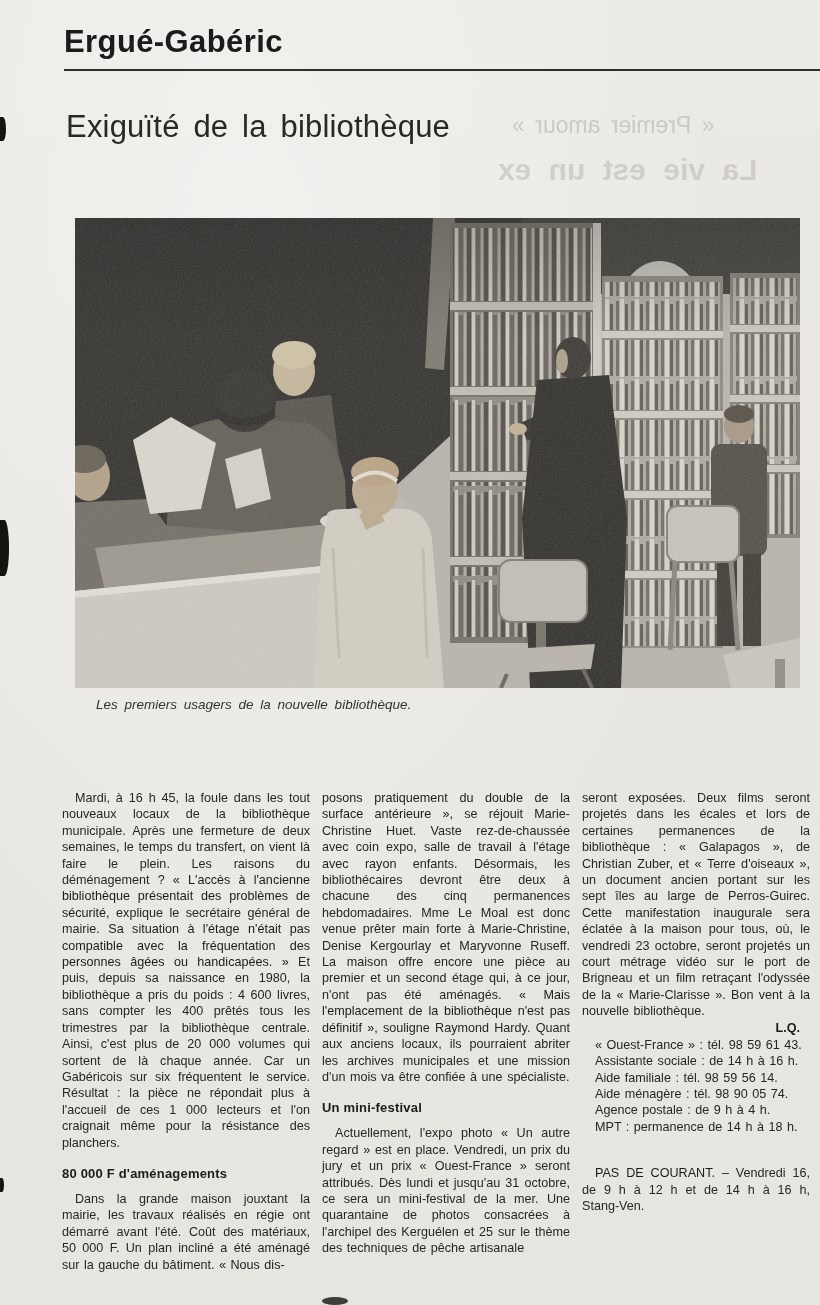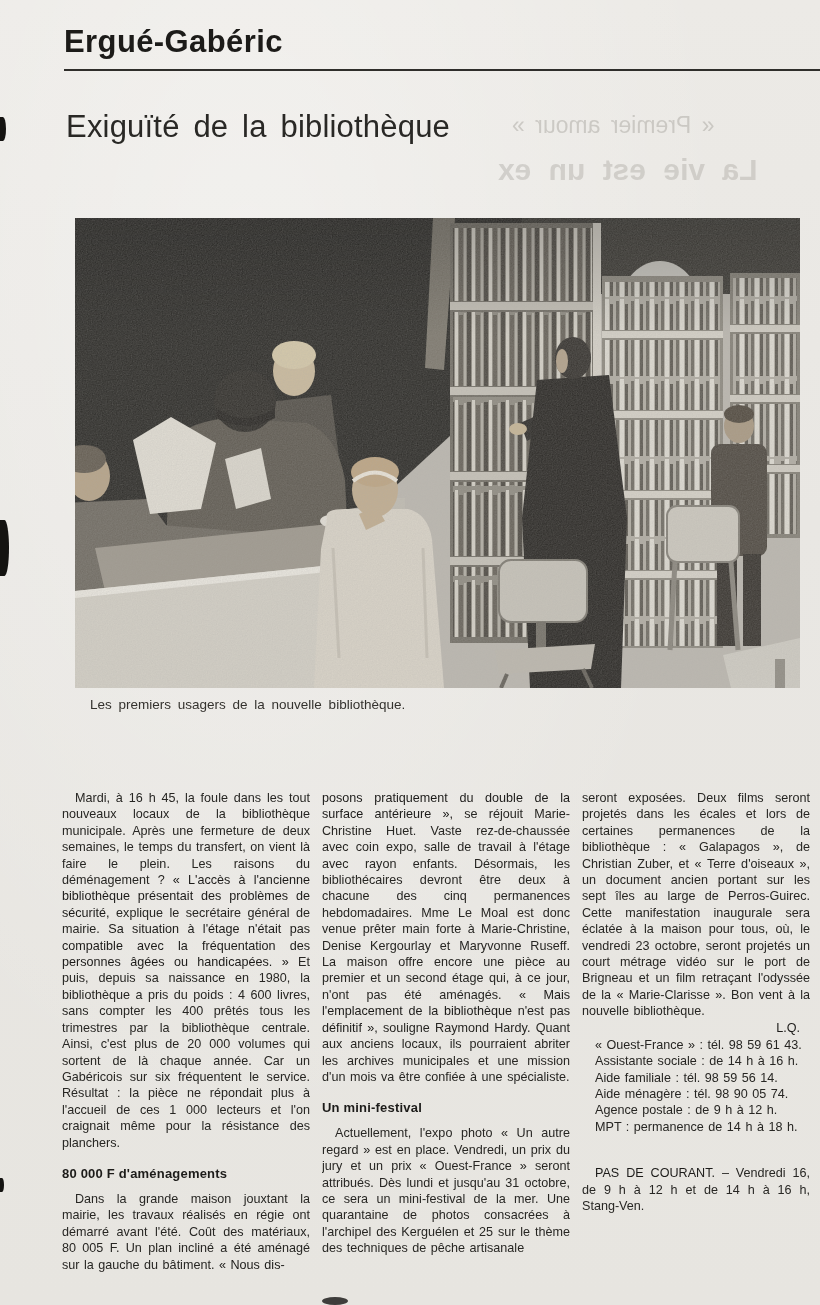--- a/index.html
+++ b/index.html
@@ -42,22 +42,22 @@
     position:absolute;left:64px;top:147px;
     font-size:29px;font-weight:700;color:#1d1c1a;word-spacing:10px;letter-spacing:.3px;
   }
   
   .photo{
     position:absolute;left:75px;top:218px;width:725px;height:470px;
     background:#bdb9b1;overflow:hidden;
   }
   .photo svg{display:block;width:725px;height:470px;}
   .caption{
-    position:absolute;left:90px;top:697px;
-    font-size:13.5px;color:#34322e;word-spacing:3px;
+    position:absolute;left:96px;top:697px;
+    font-size:13.5px;font-style:italic;color:#34322e;word-spacing:3px;
   }
   
   .article{
     position:absolute;left:62px;top:742px;width:748px;height:562px;
     display:flex;gap:12px;overflow:hidden;margin-top:48px;
   }
   .col{overflow:hidden;}
   .col-1,.col-2{width:248px;flex:0 0 248px;}
   .col-3{width:228px;flex:0 0 228px;}
   .para{
@@ -69,21 +69,21 @@
   .subhead{
     margin:15px 0 10px 0;text-align:left;
     font-size:13px;font-weight:700;color:#1c1b19;letter-spacing:.2px;
   }
   .sectionhead{
     margin:18px 0 11px 0;
     font-size:21px;font-weight:700;color:#1b1a18;letter-spacing:.2px;
   }
   .signature{
     margin:0;padding-right:10px;text-align:right;
-    font-size:12.6px;line-height:17px;font-weight:400;color:#1c1b19;
+    font-size:12.6px;line-height:17px;font-weight:700;color:#1c1b19;
   }
   .gap{height:30px;}
   
   .artifact{position:absolute;background:#141311;}
   .artifact-1{left:0;top:117px;width:6px;height:24px;border-radius:0 60% 60% 0;}
   .artifact-2{left:0;top:520px;width:9px;height:56px;border-radius:0 50% 50% 0;}
   .artifact-3{left:0;top:1178px;width:4px;height:14px;border-radius:0 50% 50% 0;}
   .artifact-4{left:322px;top:1297px;width:26px;height:8px;border-radius:50%;opacity:.8;}
 </style>
 </head>
@@ -238,35 +238,35 @@
       <rect width="725" height="470" filter="url(#grain)" opacity="0.55"></rect>
     </svg>
   </div>
 
   <div class="caption">Les premiers usagers de la nouvelle bibliothèque.</div>
 
   <div class="article">
       <div class="col col-1">
         <p class="para indent"><span>Mardi, à 16 h 45, la foule dans les tout nouveaux locaux de la bibliothèque municipale. Après une fermeture de deux semaines, le temps du transfert, on vient là faire le plein. Les raisons du déménagement ? </span><span class="bold">« L'accès à l'ancienne bibliothèque présentait des problèmes de sécurité,</span><span> explique le secrétaire général de mairie. </span><span class="bold">Sa situation à l'étage n'était pas compatible avec la fréquentation des personnes âgées ou handicapées. »</span><span> Et puis, depuis sa naissance en 1980, la bibliothèque a pris du poids : 4 600 livres, sans compter les 400 prêtés tous les trimestres par la bibliothèque centrale. Ainsi, c'est plus de 20 000 volumes qui sortent de là chaque année. Car un Gabéricois sur six fréquentent le service. Résultat : la pièce ne répondait plus à l'accueil de ces 1 000 lecteurs et l'on craignait même pour la résistance des planchers.</span></p>
         <h3 class="subhead">80 000 F d'aménagements</h3>
-        <p class="para indent"><span>Dans la grande maison jouxtant la mairie, les travaux réalisés en régie ont démarré avant l'été. Coût des matériaux, 80 005 F. Un plan incliné a été aménagé sur la gauche du bâtiment. </span><span class="bold">« Nous dis-</span></p>
+        <p class="para indent"><span>Dans la grande maison jouxtant la mairie, les travaux réalisés en régie ont démarré avant l'été. Coût des matériaux, 50 000 F. Un plan incliné a été aménagé sur la gauche du bâtiment. </span><span class="bold">« Nous dis-</span></p>
       </div>
       <div class="col col-2">
         <p class="para"><span class="bold">posons pratiquement du double de la surface antérieure »,</span><span> se réjouit Marie-Christine Huet. Vaste rez-de-chaussée avec coin expo, salle de travail à l'étage avec rayon enfants. Désormais, les bibliothécaires devront être deux à chacune des cinq permanences hebdomadaires. Mme Le Moal est donc venue prêter main forte à Marie-Christine, Denise Kergourlay et Maryvonne Ruseff. La maison offre encore une pièce au premier et un second étage qui, à ce jour, n'ont pas été aménagés. </span><span class="bold">« Mais l'emplacement de la bibliothèque n'est pas définitif »,</span><span> souligne Raymond Hardy. Quant aux anciens locaux, ils pourraient abriter les archives municipales et une mission d'un mois va être confiée à une spécialiste.</span></p>
         <h3 class="subhead">Un mini-festival</h3>
         <p class="para indent"><span>Actuellement, l'expo photo « Un autre regard » est en place. Vendredi, un prix du jury et un prix « Ouest-France » seront attribués. Dès lundi et jusqu'au 31 octobre, ce sera un mini-festival de la mer. Une quarantaine de photos consacrées à l'archipel des Kerguélen et 25 sur le thème des techniques de pêche artisanale</span></p>
       </div>
       <div class="col col-3">
         <p class="para"><span>seront exposées. Deux films seront projetés dans les écales et lors de certaines permanences de la bibliothèque : « Galapagos », de Christian Zuber, et « Terre d'oiseaux », un document ancien portant sur les sept îles au large de Perros-Guirec. Cette manifestation inaugurale sera éclatée à la maison pour tous, où, le vendredi 23 octobre, seront projetés un court métrage vidéo sur le port de Brigneau et un film retraçant l'odyssée de la « Marie-Clarisse ». Bon vent à la nouvelle bibliothèque.</span></p>
         <p class="signature">L.Q.</p>
         <p class="para indent"><span>« Ouest-France » : tél. 98 59 61 43.</span></p>
         <p class="para indent"><span>Assistante sociale : de 14 h à 16 h.</span></p>
         <p class="para indent"><span>Aide familiale : tél. 98 59 56 14.</span></p>
         <p class="para indent"><span>Aide ménagère : tél. 98 90 05 74.</span></p>
-        <p class="para indent"><span>Agence postale : de 9 h à 12 h.</span></p>
+        <p class="para indent"><span>Agence postale : de 9 h à 4 h.</span></p>
         <p class="para indent"><span>MPT : permanence de 14 h à 18 h.</span></p>
         <div class="gap"></div>
         <p class="para indent"><span class="bold">PAS DE COURANT.</span><span> – Vendredi 16, de 9 h à 12 h et de 14 h à 16 h, Stang-Ven.</span></p>
       </div>
     </div>
 
   <div class="artifact artifact-1"></div>
   <div class="artifact artifact-2"></div>
   <div class="artifact artifact-3"></div>
   <div class="artifact artifact-4"></div>

